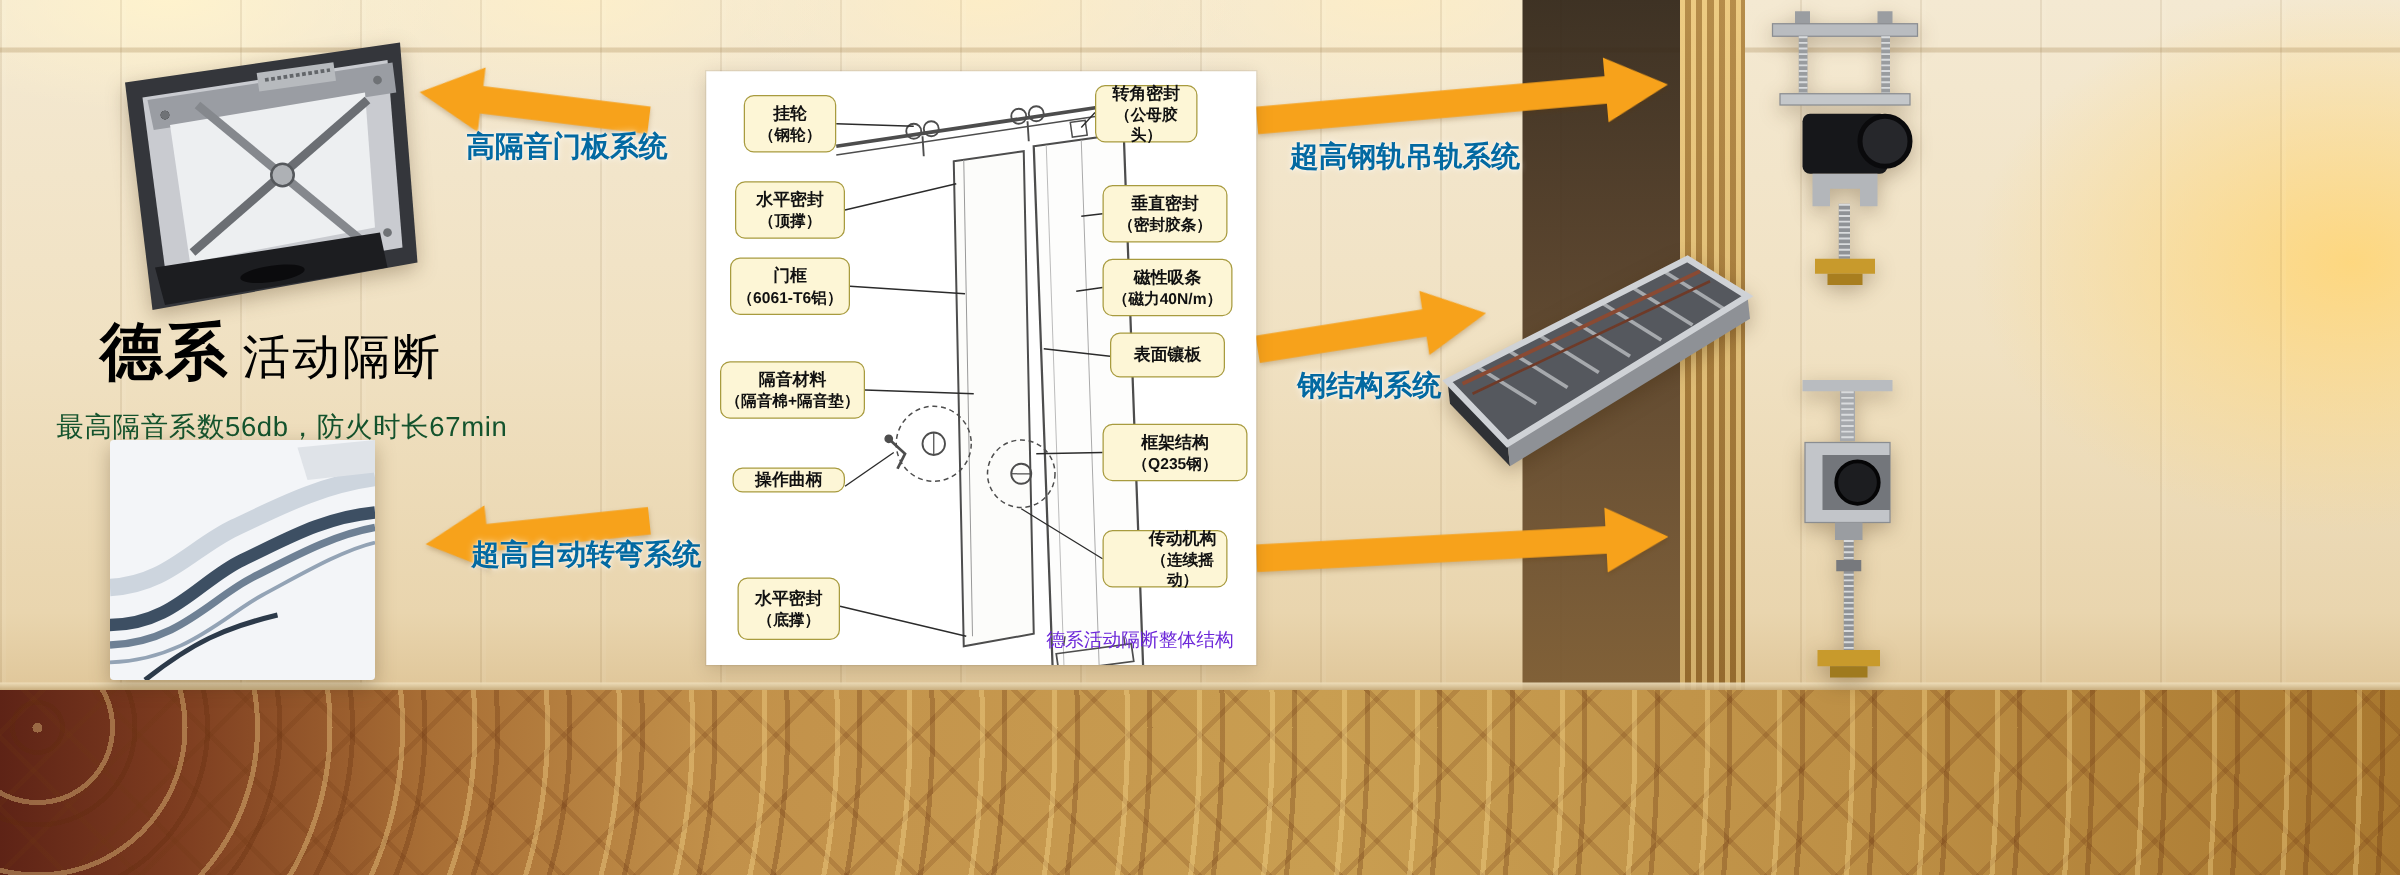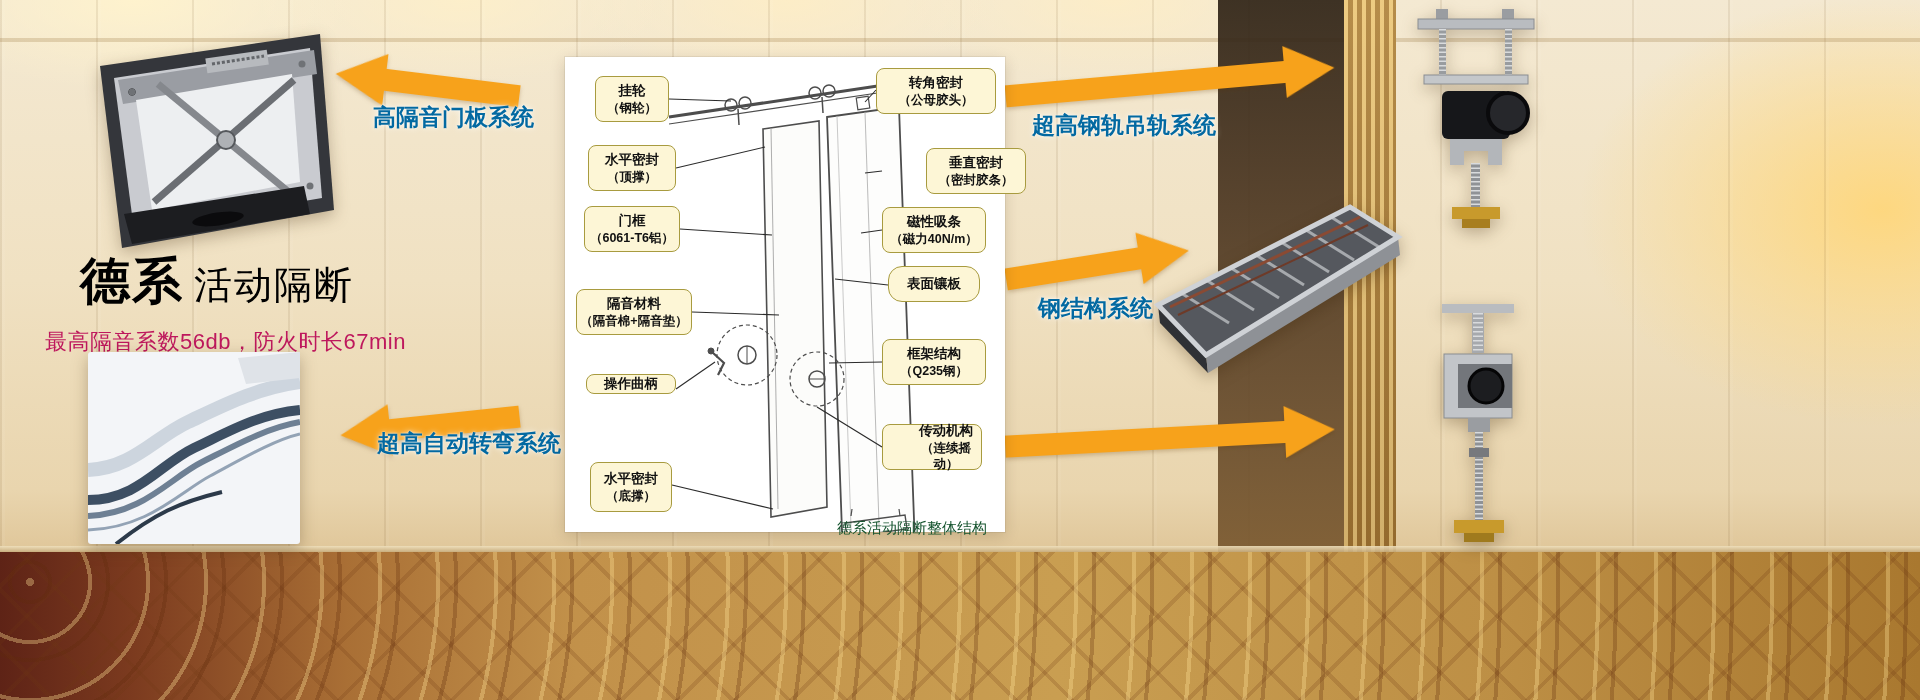--- a/index.html
+++ b/index.html
@@ -31,38 +31,38 @@
       repeating-linear-gradient(-45deg, transparent 0 36px, rgba(110,55,18,.20) 36px 40px),
       linear-gradient(90deg,#5e2316 0%,#7c3b1f 7%,#a96f35 18%,#c2914a 30%,#c99e51 55%,#bd8f45 78%,#a9782f 100%);}
   .skirting{position:absolute;left:0;top:546px;width:1920px;height:8px;
     background:linear-gradient(180deg,#efe0bd,#b99a66);opacity:.9;}
 
   
   .hero{position:absolute;left:45px;top:248px;width:420px;}
   .hero .titles{padding-left:35px;white-space:nowrap;}
   .hero .brand{font-size:50px;font-weight:900;color:#000;letter-spacing:2px;text-align:right;}
   .hero .product{font-size:38px;font-weight:500;color:#000000;margin-left:10px;letter-spacing:2px;}
-  .hero .subtitle{margin-top:12px;font-size:22px;color:#be185d;letter-spacing:.5px;white-space:nowrap;}
+  .hero .subtitle{margin-top:12px;font-size:22px;color:#14532d;letter-spacing:.5px;white-space:nowrap;}
 
   
   .arrow{position:absolute;}
   .arrow svg{display:block;filter:drop-shadow(0 2px 2px rgba(90,50,0,.25));}
   .arrow-label{position:absolute;font-size:23px;font-weight:800;color:#0369a1;white-space:nowrap;
     text-shadow:0 0 6px rgba(255,255,255,.85),0 0 2px rgba(255,255,255,.9);}
 
   
   .diagram-panel{position:absolute;left:565px;top:57px;width:440px;height:475px;background:#fff;
     box-shadow:0 0 0 1px rgba(0,0,0,.06),0 4px 14px rgba(60,40,10,.18);}
   .diagram-panel svg.schematic{position:absolute;left:0;top:0;}
   .callout{position:absolute;background:#FDF6D6;border:1.5px solid #A89B3F;border-radius:8px;
     display:flex;flex-direction:column;align-items:center;justify-content:center;
     font-size:13.5px;font-weight:700;line-height:1.3;text-align:center;color:#111;
     padding:2px 3px;box-sizing:border-box;}
   .callout .l2{font-size:12.5px;font-weight:600;}
-  .diagram-caption{position:absolute;left:272px;top:462px;font-size:15px;color:#14532d;white-space:nowrap;}
+  .diagram-caption{position:absolute;left:272px;top:446px;font-size:15px;color:#6d28d9;white-space:nowrap;}
 
   
   .photo{position:absolute;}
   .photo svg{display:block;filter:drop-shadow(0 5px 8px rgba(60,35,5,.30));}
 </style>
 </head>
 <body>
 
 <div class="stage">
 
@@ -212,36 +212,36 @@
       <span class="l2">（隔音棉+隔音垫）</span>
     </div>
     <div class="callout" style="left:21px;top:317px;width:90px;height:20px;">
       <span>操作曲柄</span>
     </div>
     <div class="callout" style="left:25px;top:405px;width:82px;height:50px;">
       <span>水平密封</span>
       <span class="l2">（底撑）</span>
     </div>
 
-    <div class="callout" style="left:311px;top:11px;width:120px;height:46px;text-align:right;">
+    <div class="callout" style="left:311px;top:11px;width:82px;height:46px;">
       <span>转角密封</span>
       <span class="l2">（公母胶头）</span>
     </div>
-    <div class="callout" style="left:317px;top:91px;width:100px;height:46px;margin-left:44px;">
+    <div class="callout" style="left:317px;top:91px;width:100px;height:46px;">
       <span>垂直密封</span>
       <span class="l2">（密封胶条）</span>
     </div>
     <div class="callout" style="left:317px;top:150px;width:104px;height:46px;">
       <span>磁性吸条</span>
       <span class="l2">（磁力40N/m）</span>
     </div>
-    <div class="callout" style="left:323px;top:209px;width:92px;height:36px;border-radius:14px;">
+    <div class="callout" style="left:323px;top:209px;width:92px;height:36px;">
       <span>表面镶板</span>
     </div>
-    <div class="callout" style="left:317px;top:282px;width:104px;height:46px;">
+    <div class="callout" style="left:317px;top:282px;width:116px;height:46px;">
       <span>框架结构</span>
       <span class="l2">（Q235钢）</span>
     </div>
     <div class="callout" style="left:317px;top:367px;width:100px;height:46px;padding-left:31px;">
       <span>传动机构</span>
       <span class="l2">（连续摇动）</span>
     </div>
 
     <div class="diagram-caption">德系活动隔断整体结构</div>
   </div>

